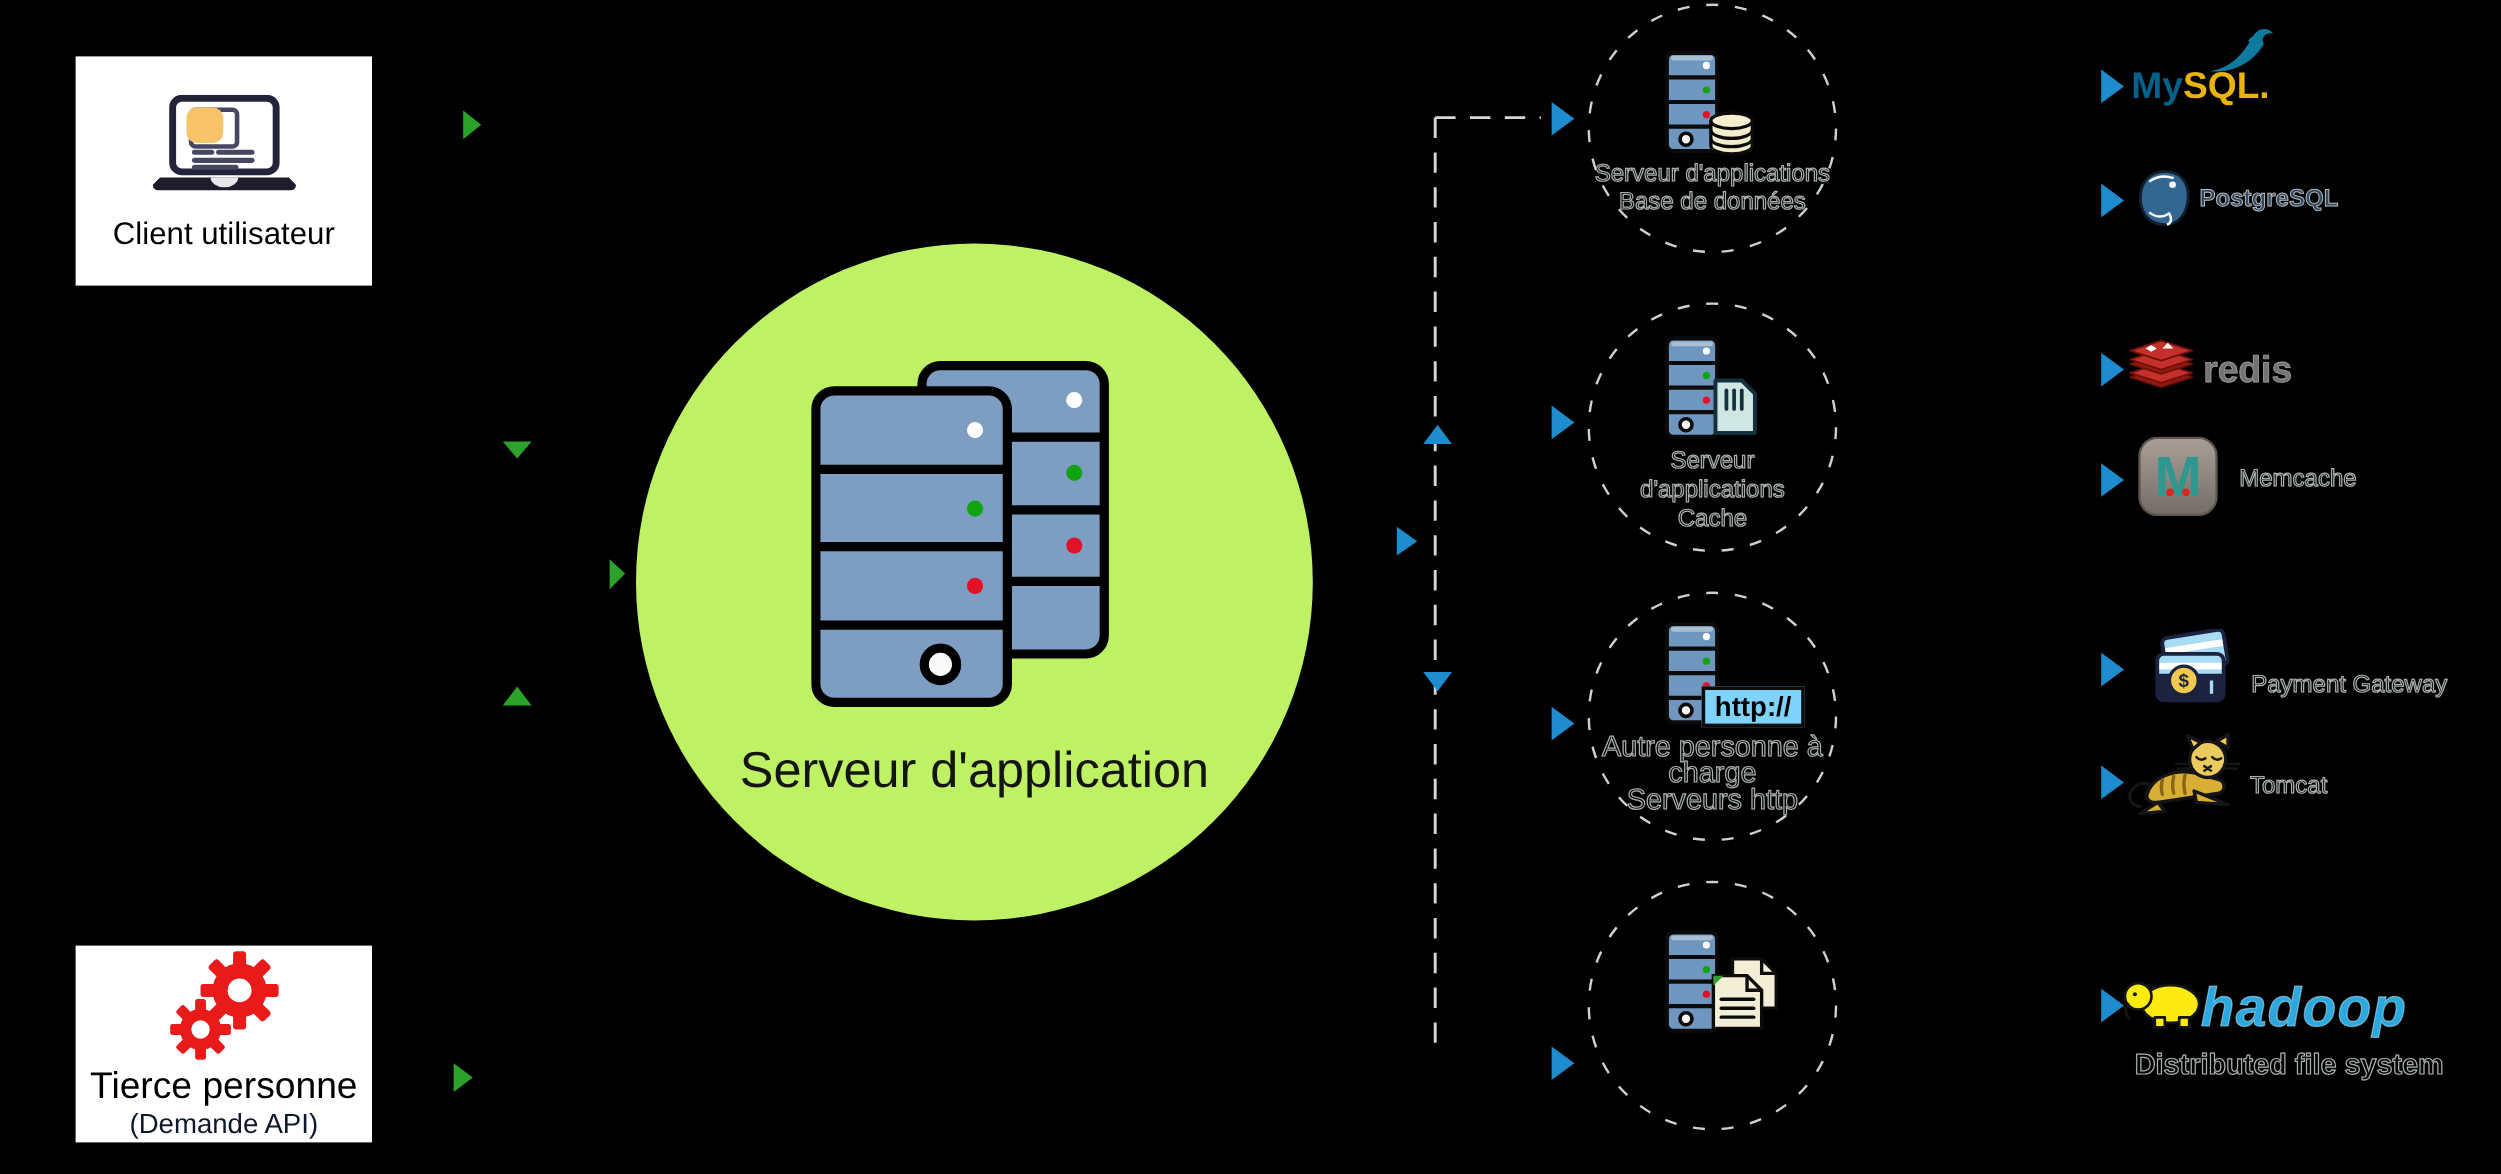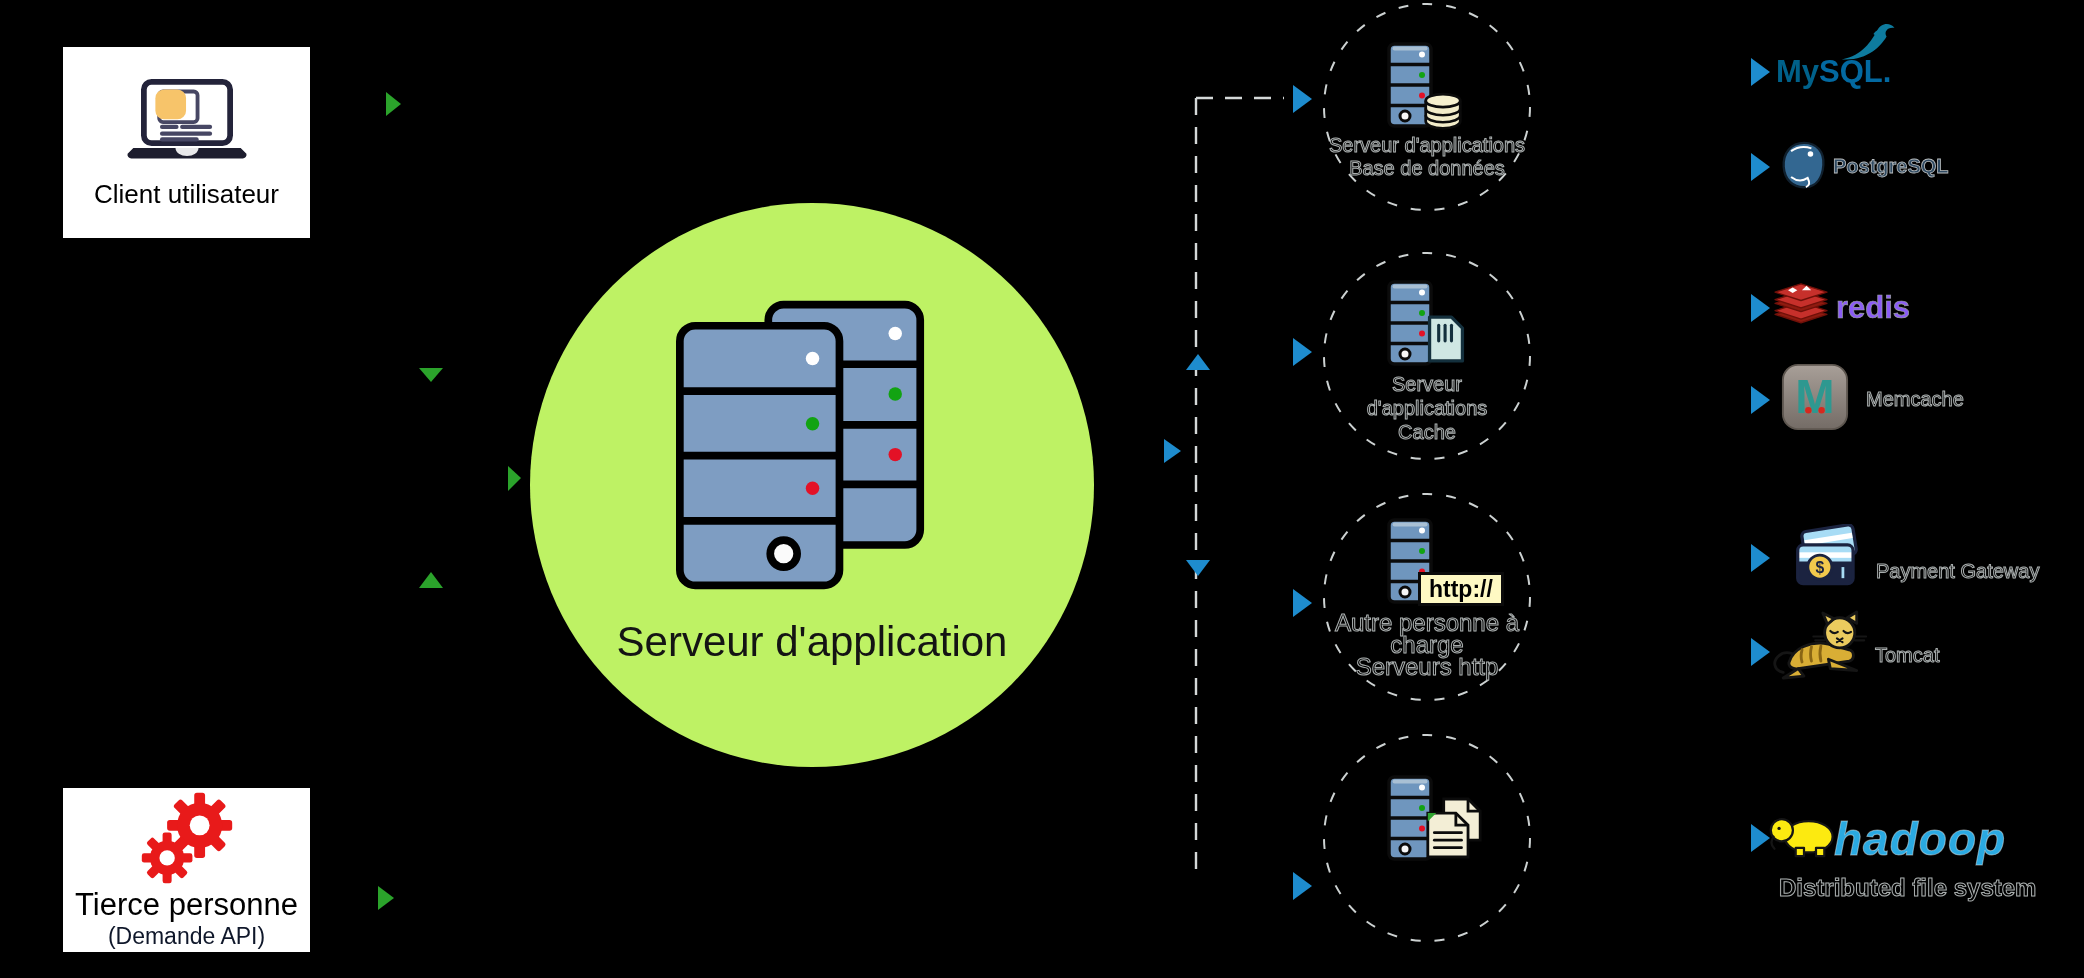--- a/index.html
+++ b/index.html
@@ -5,26 +5,26 @@
   html,body{margin:0;padding:0;background:#000;}
   .canvas{position:relative;width:2084px;height:978px;background:#000;overflow:hidden;
           font-family:"Liberation Sans",sans-serif;}
   .abs{position:absolute;}
   .whitebox{background:#fff;display:flex;flex-direction:column;align-items:center;justify-content:center;}
   .hollow{color:#000;-webkit-text-stroke:1px #a9aeae;text-shadow:0 0 1px rgba(190,196,196,.55);}
   .node{width:206px;height:206px;}
   .node-label{width:100%;text-align:center;font-size:20px;line-height:23px;left:0;}
   .center-label{width:100%;text-align:center;font-size:42px;color:#141414;left:0;}
   .box-label{font-size:26px;color:#000;}
-  .http-badge{background:#fef9c3;border:3px solid #0B0B0B;color:#000;font-weight:bold;
+  .http-badge{background:#7dd3fc;border:3px solid #0B0B0B;color:#000;font-weight:bold;
               font-size:23px;line-height:26px;padding:1px 8px;white-space:nowrap;}
   .tech-label{white-space:nowrap;font-size:20px;}
   .mysql-text{font-size:31px;font-weight:bold;white-space:nowrap;}
   .pg-text{font-size:20px;font-weight:bold;color:#2F4A62;-webkit-text-stroke:0.8px #b8bcbe;white-space:nowrap;}
-  .redis-text{font-size:31px;font-weight:bold;color:#8b5cf6;-webkit-text-stroke:0.7px #9aa0a0;white-space:nowrap;}
+  .redis-text{font-size:31px;font-weight:bold;color:#737373;-webkit-text-stroke:0.7px #9aa0a0;white-space:nowrap;}
   .hadoop-text{font-size:46px;font-weight:bold;font-style:italic;color:#2AA9E1;
                -webkit-text-stroke:1px rgba(240,244,244,.45);white-space:nowrap;letter-spacing:1px;}
   .hadoop-sub{font-size:24px;font-weight:bold;white-space:nowrap;}
 </style>
 </head>
 <body>
 
 <svg width="0" height="0" style="position:absolute">
   <defs>
     <g id="tower-sym">
@@ -220,21 +220,21 @@
           <line x1="10" y1="54" x2="39" y2="54"></line>
       </g>
     </svg>
   </div>
 
   <svg class="abs" style="left:1840px;top:20px;width:58px;height:42px" viewBox="0 0 66 46">
     <path d="M2,44 C26,40 36,22 42,12 C46,3 56,1 62,8 C53,7 50,13 53,18 C46,30 30,46 2,44 z" fill="#0E7B9E"></path>
     <path d="M38,15 C42,9 49,8 53,11 C48,12 45,15 44,19 z" fill="#0E7B9E"></path>
   </svg>
   <div class="abs mysql-text" style="left:1776px;top:54px">
-    <span style="color:#00618A">My</span><span style="color:#0369a1">SQL.</span>
+    <span style="color:#00618A">My</span><span style="color:#eab308">SQL.</span>
   </div>
 
   <svg class="abs" style="left:1780px;top:140px;width:48px;height:50px" viewBox="0 0 52 54">
     <path d="M26,3 C40,3 48,13 47,27 C46,40 40,50 28,51 C14,52 5,43 4,29 C3,14 12,3 26,3 z" fill="#336791" stroke="#10202E" stroke-width="2.5"></path>
     <circle cx="33" cy="15" r="3" fill="#FFF"></circle>
     <path d="M12,12 q10,-7 22,-3" stroke="#FFF" stroke-width="2.2" fill="none"></path>
     <path d="M12,40 q9,7 18,1 q4,8 -2,10" stroke="#FFF" stroke-width="2.2" fill="none"></path>
   </svg>
   <div class="abs pg-text" style="left:1833px;top:155px">PostgreSQL</div>
 

